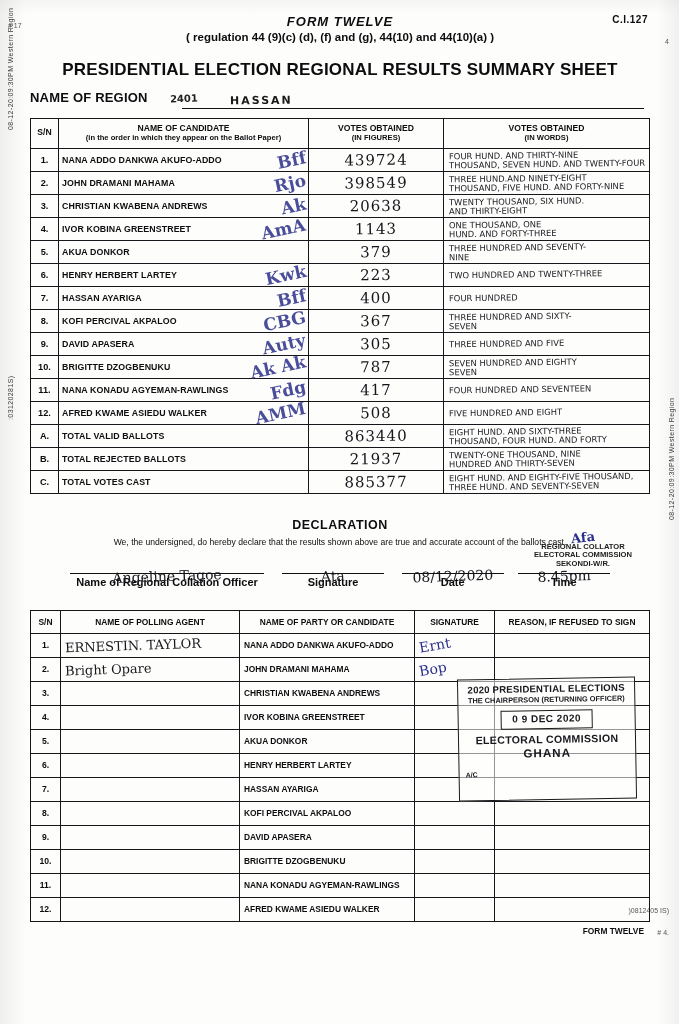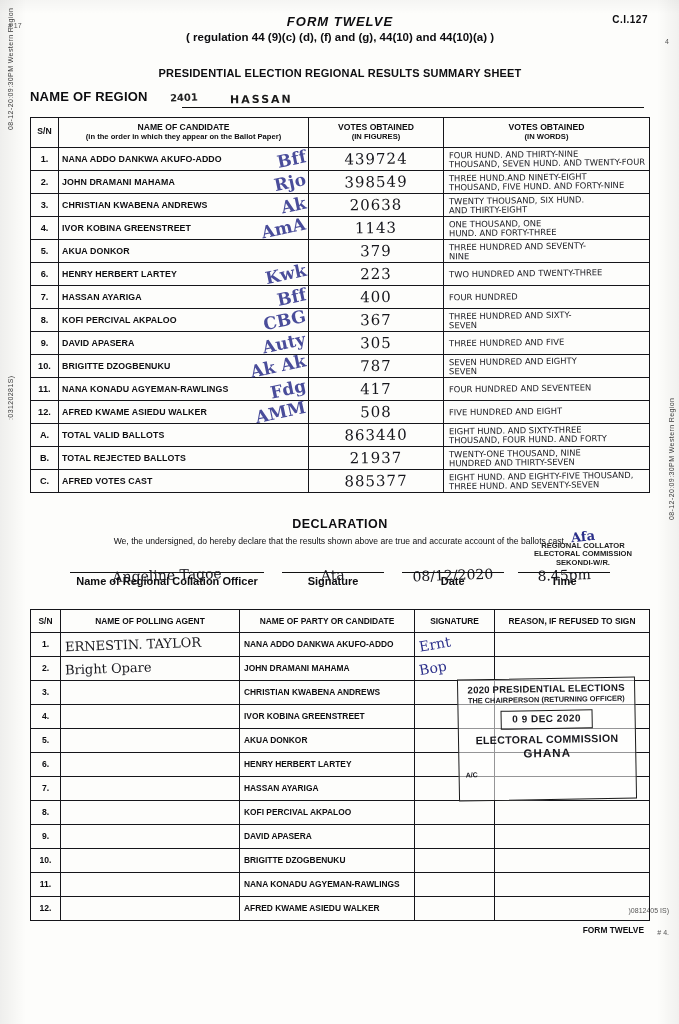--- a/index.html
+++ b/index.html
@@ -36,21 +36,21 @@
     font-weight: bold; font-size: 10px; letter-spacing: .5px;
   }
   .form-twelve {
     text-align:center; font-weight:bold; font-style:italic;
     font-size: 13px; letter-spacing: 1px; margin-top: 6px;
   }
   .regulation {
     text-align:center; font-size: 11.5px; font-weight:bold; margin-top: 2px;
   }
   .main-title {
-    text-align:center; font-weight:bold; font-size: 11px; margin-top: 24px;
+    text-align:center; font-weight:bold; font-size: 17px; margin-top: 17px;
     letter-spacing: .2px;
   }
   .region-line {
     margin-top: 10px; font-weight:bold; font-size: 13px; position:relative;
     height: 22px;
   }
   .region-line .lbl { letter-spacing:.2px; }
   .region-rule {
     position:absolute; left: 152px; right: 6px; bottom: 3px;
     border-bottom: 1.3px solid #111;
@@ -397,21 +397,21 @@
             <td class="c-name">TOTAL REJECTED BALLOTS</td>
             <td class="c-fig fig-cell">
               <span class="hand-num">21937</span>
             </td>
             <td class="c-words">
               <span class="hand-words">TWENTY-ONE THOUSAND, NINE<span class="l2">HUNDRED AND THIRTY-SEVEN</span></span>
             </td>
           </tr>
           <tr class="row total-row">
             <td class="c-sn">C.</td>
-            <td class="c-name">AFRED VOTES CAST</td>
+            <td class="c-name">TOTAL VOTES CAST</td>
             <td class="c-fig fig-cell">
               <span class="hand-num">885377</span>
             </td>
             <td class="c-words">
               <span class="hand-words">EIGHT HUND. AND EIGHTY-FIVE THOUSAND,<span class="l2">THREE HUND. AND SEVENTY-SEVEN</span></span>
             </td>
           </tr>
         </tbody>
     </table>
 

